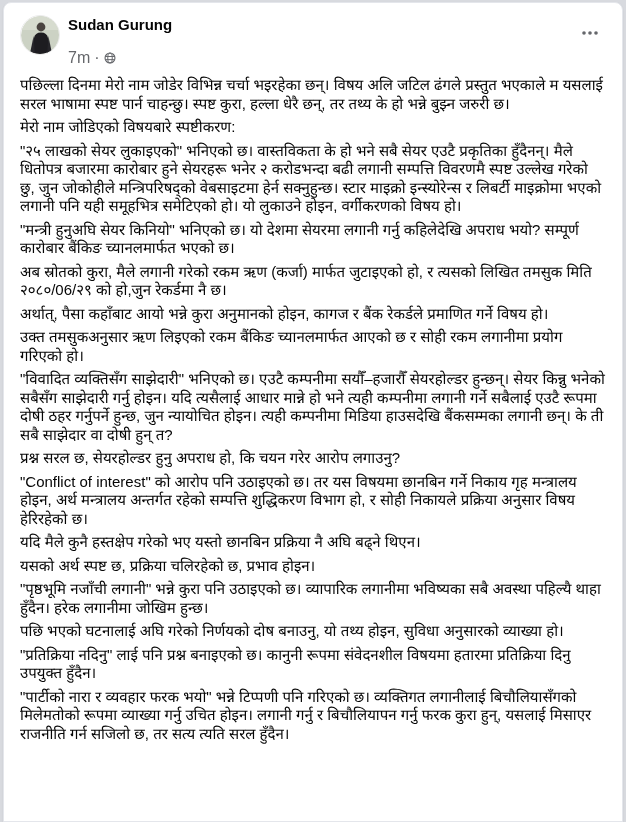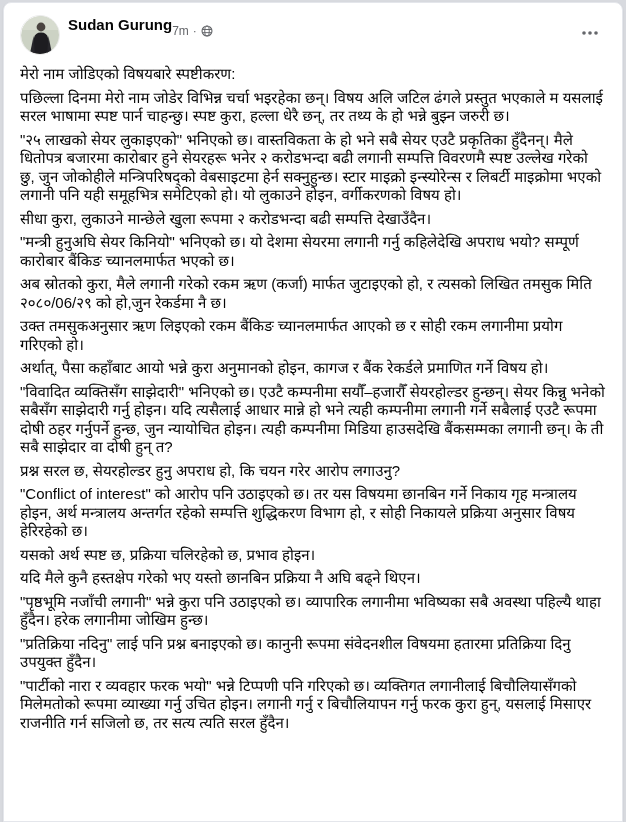--- a/index.html
+++ b/index.html
@@ -36,38 +36,39 @@
     border-radius: 50%;
     overflow: hidden;
     flex: 0 0 40px;
     cursor: pointer;
     border: 1px solid rgba(0,0,0,0.08);
   }
   .avatar svg { display: block; }
   .header-meta {
     margin-left: 8px;
     display: flex;
-    flex-direction: row;
+    flex-direction: column;
     justify-content: center;
+    gap: 14px;
   }
   .author-name {
     font-size: 15px;
     font-weight: 700;
     color: #050505;
     line-height: 19px;
     cursor: pointer;
   }
   .sub-line {
     display: flex;
     align-items: center;
     gap: 4px;
-    font-size: 12px;
+    font-size: 16px;
     color: #65676b;
     line-height: 16px;
-    margin-top: 8px;
+    margin-top: 2px;
   }
   .sub-sep { color: #65676b; }
   .globe { display: inline-flex; }
   .more-btn {
     margin-left: auto;
     width: 32px;
     height: 32px;
     border: none;
     background: transparent;
     border-radius: 50%;
@@ -135,32 +136,32 @@
         <svg width="20" height="20" viewBox="0 0 20 20">
           <circle cx="4" cy="10" r="1.8" fill="#65676b"></circle>
           <circle cx="10" cy="10" r="1.8" fill="#65676b"></circle>
           <circle cx="16" cy="10" r="1.8" fill="#65676b"></circle>
         </svg>
       </button>
 
     </div>
 
     <div class="post-text">
+        <p>पछिल्ला दिनमा मेरो नाम जोडेर विभिन्न चर्चा भइरहेका छन्। विषय अलि जटिल ढंगले प्रस्तुत भएकाले म यसलाई सरल भाषामा स्पष्ट पार्न चाहन्छु। स्पष्ट कुरा, हल्ला धेरै छन्, तर तथ्य के हो भन्ने बुझ्न जरुरी छ।</p>
         <p>मेरो नाम जोडिएको विषयबारे स्पष्टीकरण:</p>
-        <p>पछिल्ला दिनमा मेरो नाम जोडेर विभिन्न चर्चा भइरहेका छन्। विषय अलि जटिल ढंगले प्रस्तुत भएकाले म यसलाई सरल भाषामा स्पष्ट पार्न चाहन्छु। स्पष्ट कुरा, हल्ला धेरै छन्, तर तथ्य के हो भन्ने बुझ्न जरुरी छ।</p>
         <p>"२५ लाखको सेयर लुकाइएको" भनिएको छ। वास्तविकता के हो भने सबै सेयर एउटै प्रकृतिका हुँदैनन्। मैले धितोपत्र बजारमा कारोबार हुने सेयरहरू भनेर २ करोडभन्दा बढी लगानी सम्पत्ति विवरणमै स्पष्ट उल्लेख गरेको छु, जुन जोकोहीले मन्त्रिपरिषद्को वेबसाइटमा हेर्न सक्नुहुन्छ। स्टार माइक्रो इन्स्योरेन्स र लिबर्टी माइक्रोमा भएको लगानी पनि यही समूहभित्र समेटिएको हो। यो लुकाउने होइन, वर्गीकरणको विषय हो।</p>
-        <p>सीधा कुरा, लुकाउने मान्छेले खुला रूपमा २ करोडभन्दा बढी सम्पत्ति देखाउँदैन।</p>
         <p>"मन्त्री हुनुअघि सेयर किनियो" भनिएको छ। यो देशमा सेयरमा लगानी गर्नु कहिलेदेखि अपराध भयो? सम्पूर्ण कारोबार बैंकिङ च्यानलमार्फत भएको छ।</p>
         <p>अब स्रोतको कुरा, मैले लगानी गरेको रकम ऋण (कर्जा) मार्फत जुटाइएको हो, र त्यसको लिखित तमसुक मिति २०८०/06/२९ को हो,जुन रेकर्डमा नै छ।</p>
+        <p>अर्थात्, पैसा कहाँबाट आयो भन्ने कुरा अनुमानको होइन, कागज र बैंक रेकर्डले प्रमाणित गर्ने विषय हो।</p>
         <p>उक्त तमसुकअनुसार ऋण लिइएको रकम बैंकिङ च्यानलमार्फत आएको छ र सोही रकम लगानीमा प्रयोग गरिएको हो।</p>
-        <p>अर्थात्, पैसा कहाँबाट आयो भन्ने कुरा अनुमानको होइन, कागज र बैंक रेकर्डले प्रमाणित गर्ने विषय हो।</p>
         <p>"विवादित व्यक्तिसँग साझेदारी" भनिएको छ। एउटै कम्पनीमा सयौँ–हजारौँ सेयरहोल्डर हुन्छन्। सेयर किन्नु भनेको सबैसँग साझेदारी गर्नु होइन। यदि त्यसैलाई आधार मान्ने हो भने त्यही कम्पनीमा लगानी गर्ने सबैलाई एउटै रूपमा दोषी ठहर गर्नुपर्ने हुन्छ, जुन न्यायोचित होइन। त्यही कम्पनीमा मिडिया हाउसदेखि बैंकसम्मका लगानी छन्। के ती सबै साझेदार वा दोषी हुन् त?</p>
         <p>प्रश्न सरल छ, सेयरहोल्डर हुनु अपराध हो, कि चयन गरेर आरोप लगाउनु?</p>
         <p>"Conflict of interest" को आरोप पनि उठाइएको छ। तर यस विषयमा छानबिन गर्ने निकाय गृह मन्त्रालय होइन, अर्थ मन्त्रालय अन्तर्गत रहेको सम्पत्ति शुद्धिकरण विभाग हो, र सोही निकायले प्रक्रिया अनुसार विषय हेरिरहेको छ।</p>
+        <p>यदि मैले कुनै हस्तक्षेप गरेको भए यस्तो छानबिन प्रक्रिया नै अघि बढ्ने थिएन।</p>
         <p>यसको अर्थ स्पष्ट छ, प्रक्रिया चलिरहेको छ, प्रभाव होइन।</p>
-        <p>यदि मैले कुनै हस्तक्षेप गरेको भए यस्तो छानबिन प्रक्रिया नै अघि बढ्ने थिएन।</p>
         <p>"पृष्ठभूमि नजाँची लगानी" भन्ने कुरा पनि उठाइएको छ। व्यापारिक लगानीमा भविष्यका सबै अवस्था पहिल्यै थाहा हुँदैन। हरेक लगानीमा जोखिम हुन्छ।</p>
+        <p>पछि भएको घटनालाई अघि गरेको निर्णयको दोष बनाउनु, यो तथ्य होइन, सुविधा अनुसारको व्याख्या हो।</p>
         <p>"प्रतिक्रिया नदिनु" लाई पनि प्रश्न बनाइएको छ। कानुनी रूपमा संवेदनशील विषयमा हतारमा प्रतिक्रिया दिनु उपयुक्त हुँदैन।</p>
         <p>"पार्टीको नारा र व्यवहार फरक भयो" भन्ने टिप्पणी पनि गरिएको छ। व्यक्तिगत लगानीलाई बिचौलियासँगको मिलेमतोको रूपमा व्याख्या गर्नु उचित होइन। लगानी गर्नु र बिचौलियापन गर्नु फरक कुरा हुन्, यसलाई मिसाएर राजनीति गर्न सजिलो छ, तर सत्य त्यति सरल हुँदैन।</p>
       </div>
 
   </div>
 </div>
 
 </body></html>

